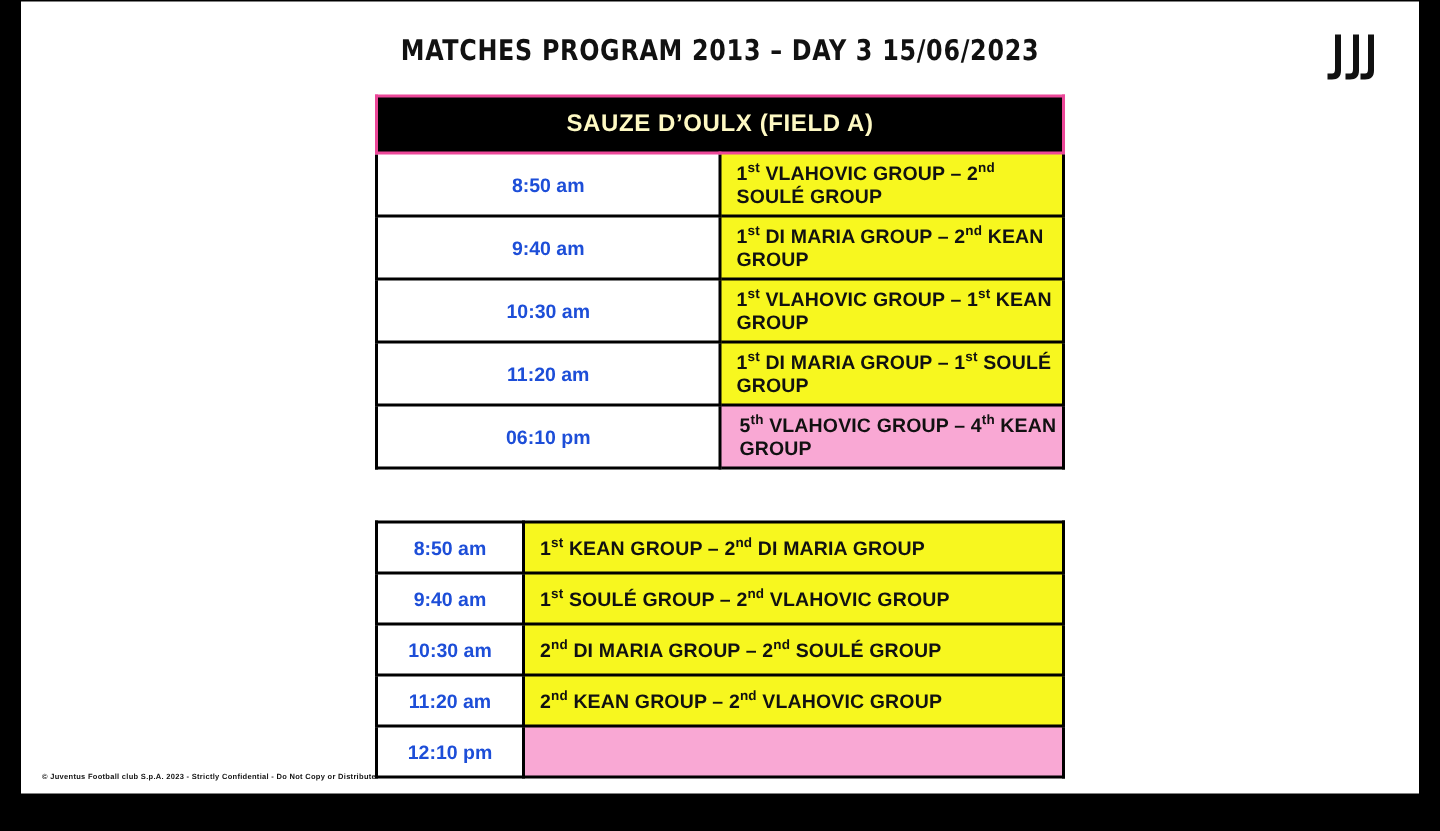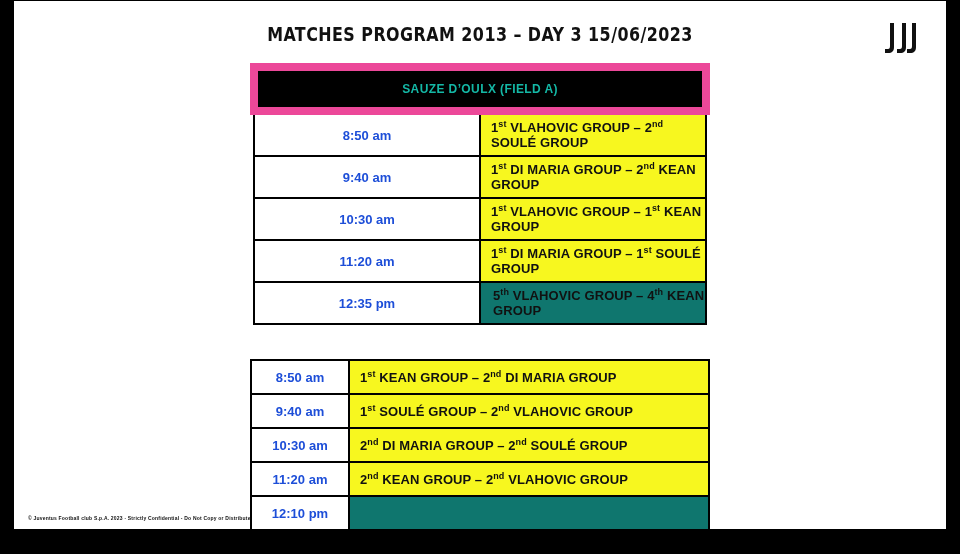--- a/index.html
+++ b/index.html
@@ -50,27 +50,27 @@
   }
   .tbl {
     width: 460px;
     border-collapse: collapse;
     table-layout: fixed;
     margin-bottom: 34px;
     border: 2px solid #000000;
   }
   .tbl .hdr td {
     background: #000000;
-    color: #14b8a6;
+    color: #fef9c3;
     text-align: center;
     font-weight: bold;
-    font-size: 12px;
+    font-size: 16px;
     letter-spacing: 0.4px;
     padding: 7px 0 7px 0;
-    border: 8px solid #ec4899;
+    border: 2px solid #ec4899;
   }
   .tbl td {
     border: 2px solid #000000;
     height: 22px;
   }
   .time {
     width: 96px;
     text-align: center;
     font-weight: bold;
     font-size: 13px;
@@ -79,21 +79,21 @@
     padding: 5px 0;
   }
   .match {
     padding: 5px 0 5px 10px;
     font-weight: bold;
     font-size: 13px;
     color: #111111;
     letter-spacing: 0.1px;
   }
   .yellow { background: #f7f71f; }
-  .green  { background: #0f766e; padding-left: 12px; }
+  .green  { background: #f9a8d4; padding-left: 12px; }
   .ord {
     font-size: 9px;
     vertical-align: super;
     line-height: 0;
   }
   .footer {
     position: absolute;
     left: 14px;
     bottom: 8px;
     font-size: 5px;
@@ -134,21 +134,21 @@
       </tr>
       <tr>
         <td class="time">10:30 am</td>
         <td class="match yellow"><span>1</span><span class="ord">st</span><span> VLAHOVIC GROUP</span><span> – </span><span>1</span><span class="ord">st</span><span> KEAN GROUP</span></td>
       </tr>
       <tr>
         <td class="time">11:20 am</td>
         <td class="match yellow"><span>1</span><span class="ord">st</span><span> DI MARIA GROUP</span><span> – </span><span>1</span><span class="ord">st</span><span> SOULÉ GROUP</span></td>
       </tr>
       <tr>
-        <td class="time">12:35 pm</td>
+        <td class="time">06:10 pm</td>
         <td class="match green"><span>5</span><span class="ord">th</span><span> VLAHOVIC GROUP</span><span> – </span><span>4</span><span class="ord">th</span><span> KEAN GROUP</span></td>
       </tr>
     </tbody>
       </table>
 
     <table class="tbl">
       <tbody>
       <tr>
         <td class="time">8:50 am</td>
         <td class="match yellow"><span>1</span><span class="ord">st</span><span> KEAN GROUP</span><span> – </span><span>2</span><span class="ord">nd</span><span> DI MARIA GROUP</span></td>

